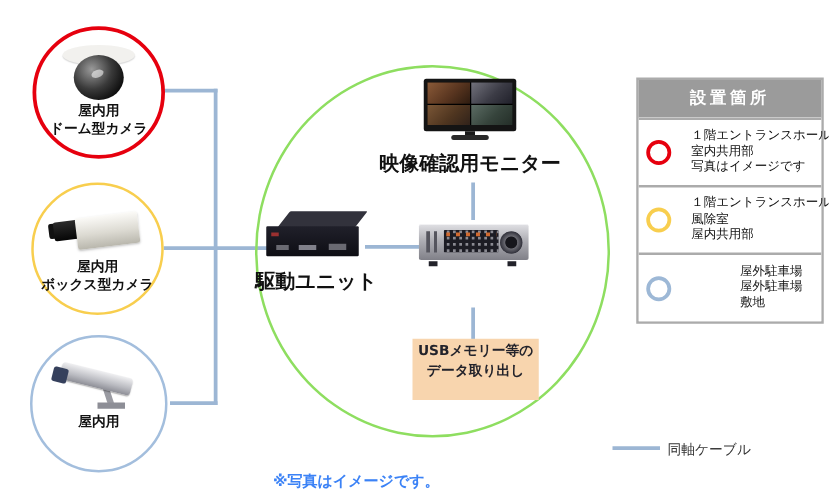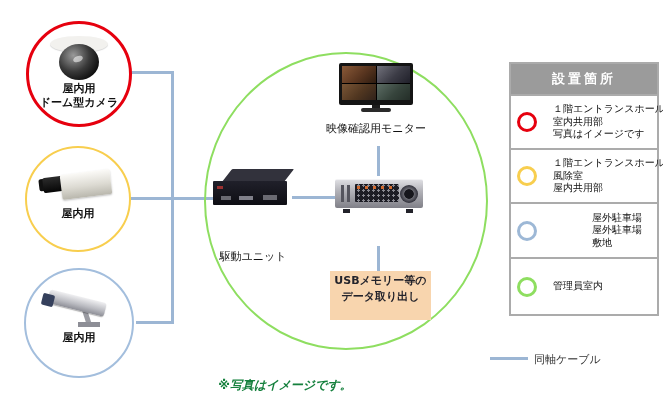--- a/index.html
+++ b/index.html
@@ -94,28 +94,28 @@
                background-image:radial-gradient(circle,#8a8a92 30%,transparent 36%);
                background-size:5px 5px; background-position:1px 4px; }
   .rec-leds  { position:absolute; left:22px; top:6px; width:40px; height:3px;
                background:repeating-linear-gradient(90deg,#d06a30 0 3px,transparent 3px 8px); }
   .rec-dial  { position:absolute; right:5px; top:5px; width:18px; height:18px; border-radius:50%;
                background:radial-gradient(circle at 50% 50%, #16161c 0 35%, #6a6a72 40%, #30303a 70%, #8a8a92 76%); }
   .rec-foot  { position:absolute; bottom:0; width:7px; height:4px; background:#22222a; }
   .rec-f1 { left:8px; } .rec-f2 { right:10px; }
 
   
-  .dev-label { position:absolute; font-size:11px; font-weight:normal; color:#111;
+  .dev-label { position:absolute; font-size:16px; font-weight:bold; color:#111;
                text-align:center; white-space:nowrap; }
   .usb-box { position:absolute; left:330px; top:271px; width:101px; height:49px;
              background:#f8d5ae; text-align:center; font-size:11px; font-weight:bold;
              color:#23232b; line-height:15.5px; padding-top:2px; }
   .usb-box span { display:block; white-space:nowrap; }
   .photo-note { position:absolute; left:185px; top:377px; width:200px; text-align:center;
-                font-size:12px; font-weight:bold; color:#15803d; white-space:nowrap;font-style:italic; }
+                font-size:12px; font-weight:bold; color:#3b82f6; white-space:nowrap; }
 
   
   .panel { position:absolute; left:509px; top:62px; width:150px; border:2px solid #ababab; background:#fff; }
   .panel-header { height:30px; background:#9b9b9b; color:#fff; font-size:13px; font-weight:bold;
                   text-align:center; line-height:30px; letter-spacing:3px; }
   .panel-row { display:flex; align-items:center; border-top:2px solid #ababab; background:#fff;
                padding:4px 2px 4px 6px; }
   .row1 { height:54px; } .row2 { height:54px; } .row3 { height:55px;gap:39px; } .row4 { height:57px; }
   .marker { flex:0 0 20px; width:20px; height:20px; border-radius:50%; margin-right:5px; background:#fff; }
   .marker.m-red    { border:3px solid #e6000e; }
@@ -155,20 +155,21 @@
   </div>
 
   <div class="cam-circle yellow">
     <div class="box-art">
       <div class="box-lens-cap"></div>
       <div class="box-lens"></div>
       <div class="box-body"></div>
     </div>
     <div class="cam-label">
       <span>屋内用</span>
+      <span>ボックス型カメラ</span>
     </div>
   </div>
 
   <div class="cam-circle blue">
     <div class="housing-art">
       <div class="housing-arm"></div>
       <div class="housing-base"></div>
       <div class="housing-body"></div>
       <div class="housing-tip"></div>
     </div>
@@ -193,21 +194,21 @@
 
   <div class="drive">
     <div class="drive-top"></div>
     <div class="drive-front">
       <i class="drive-d4"></i>
       <i class="drive-d1"></i>
       <i class="drive-d2"></i>
       <i class="drive-d3"></i>
     </div>
   </div>
-  <div class="dev-label" style="left:203px;top:215px;width:100px;margin-top:34px;">駆動ユニット</div>
+  <div class="dev-label" style="left:203px;top:215px;width:100px;">駆動ユニット</div>
 
   <div class="recorder">
     <div class="recorder-body">
       <div class="rec-vents"></div>
       <div class="rec-panel"></div>
       <div class="rec-leds"></div>
       <div class="rec-dial"></div>
     </div>
     <div class="rec-foot rec-f1"></div>
     <div class="rec-foot rec-f2"></div>
@@ -241,26 +242,20 @@
 
     <div class="panel-row row3">
       <div class="marker m-blue"></div>
       <div class="row-lines">
         <span>屋外駐車場</span>
         <span>屋外駐車場</span>
         <span>敷地</span>
       </div>
     </div>
 
-    <div class="panel-row row4">
-      <div class="marker m-green"></div>
-      <div class="row-lines">
-        <span>管理員室内</span>
-      </div>
-    </div>
   </div>
 
   <div class="cable" style="left:490px;top:357px;width:38px;height:3px;"></div>
   <div class="legend-label">同軸ケーブル</div>
 
   <div class="photo-note">※写真はイメージです。</div>
 
 </div>
 
 </body></html>

